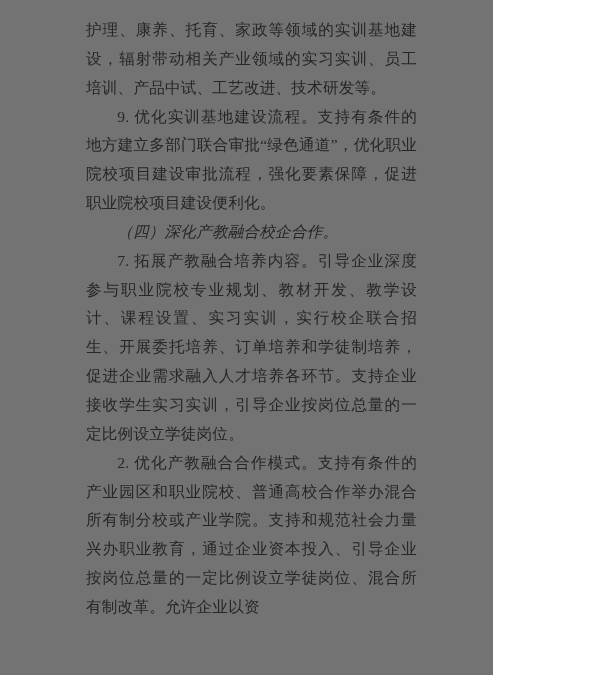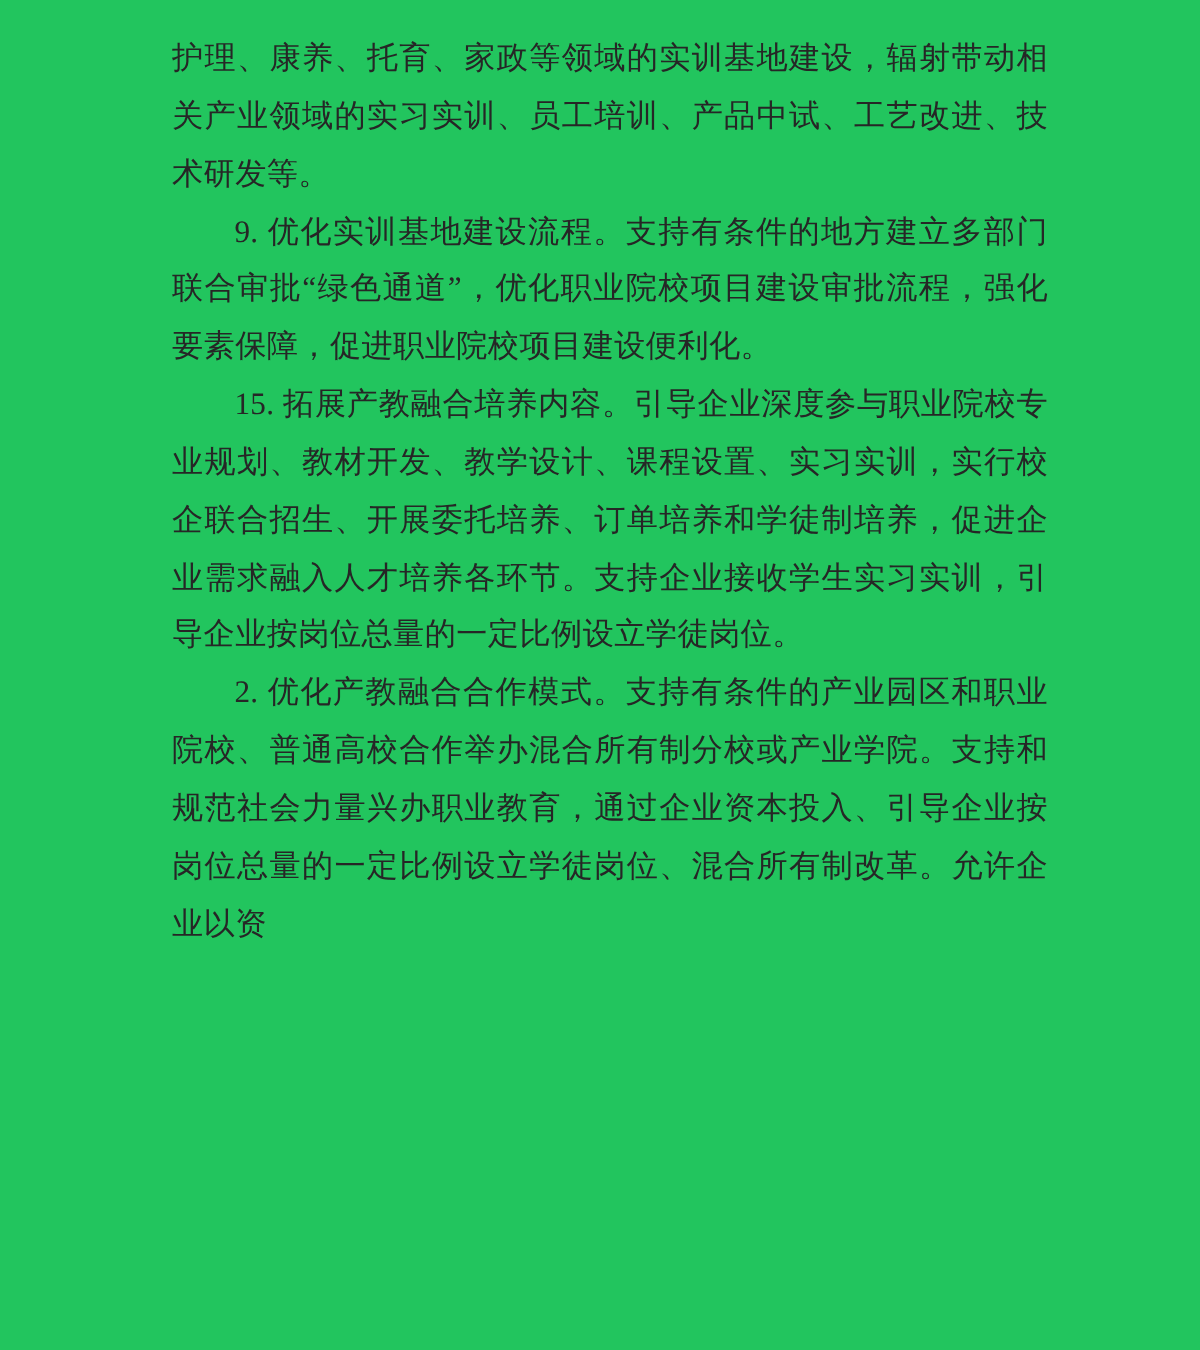--- a/index.html
+++ b/index.html
@@ -8,24 +8,24 @@
     background: #ffffff;
   }
   body {
     width: 600px;
     height: 675px;
     overflow: hidden;
     font-family: "Liberation Serif", "DejaVu Serif", serif;
   }
   .page {
     box-sizing: border-box;
-    width: 600px;
+    width: 493px;
     height: 675px;
     padding: 16px 76px 0 86px;
-    background: #22c55e;
+    background: #737373;
     color: #262626;
   }
   .para {
     margin: 0;
     font-size: 15.6px;
     line-height: 28.85px;
     text-align: justify;
     text-justify: inter-character;
     letter-spacing: 0.2px;
     text-indent: 31.2px;
@@ -43,19 +43,20 @@
 </style>
 </head>
 <body>
 
 <div class="page">
 
   <p class="para continuation"><span>护理、康养、托育、家政等领域的实训基地建设，辐射带动相关产业领域的实习实训、员工培训、产品中试、工艺改进、技术研发等。</span></p>
 
   <p class="para"><span class="item-heading">9. 优化实训基地建设流程。</span><span>支持有条件的地方建立多部门联合审批“绿色通道”，优化职业院校项目建设审批流程，强化要素保障，促进职业院校项目建设便利化。</span></p>
 
+  <p class="para section-title"><span>（四）深化产教融合校企合作。</span></p>
 
 
-  <p class="para"><span class="item-heading">15. 拓展产教融合培养内容。</span><span>引导企业深度参与职业院校专业规划、教材开发、教学设计、课程设置、实习实训，实行校企联合招生、开展委托培养、订单培养和学徒制培养，促进企业需求融入人才培养各环节。支持企业接收学生实习实训，引导企业按岗位总量的一定比例设立学徒岗位。</span></p>
+  <p class="para"><span class="item-heading">7. 拓展产教融合培养内容。</span><span>引导企业深度参与职业院校专业规划、教材开发、教学设计、课程设置、实习实训，实行校企联合招生、开展委托培养、订单培养和学徒制培养，促进企业需求融入人才培养各环节。支持企业接收学生实习实训，引导企业按岗位总量的一定比例设立学徒岗位。</span></p>
 
   <p class="para"><span class="item-heading">2. 优化产教融合合作模式。</span><span>支持有条件的产业园区和职业院校、普通高校合作举办混合所有制分校或产业学院。支持和规范社会力量兴办职业教育，通过企业资本投入、引导企业按岗位总量的一定比例设立学徒岗位、混合所有制改革。允许企业以资</span></p>
 
 </div>
 
 </body></html>

